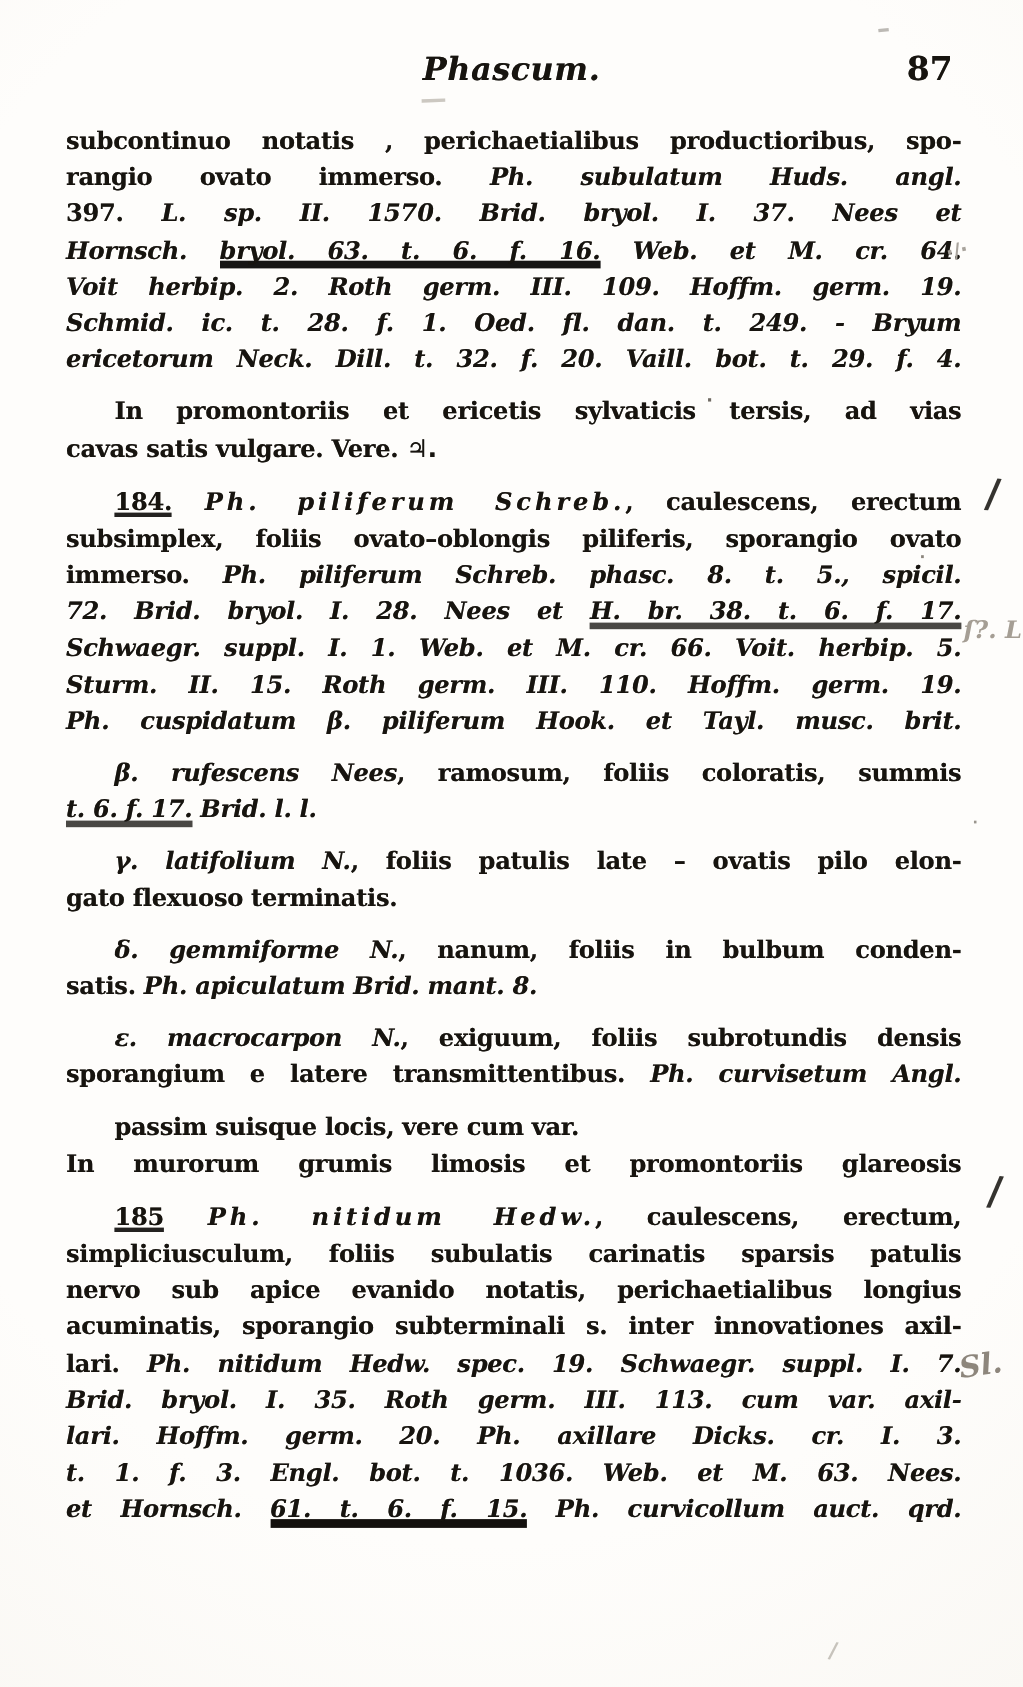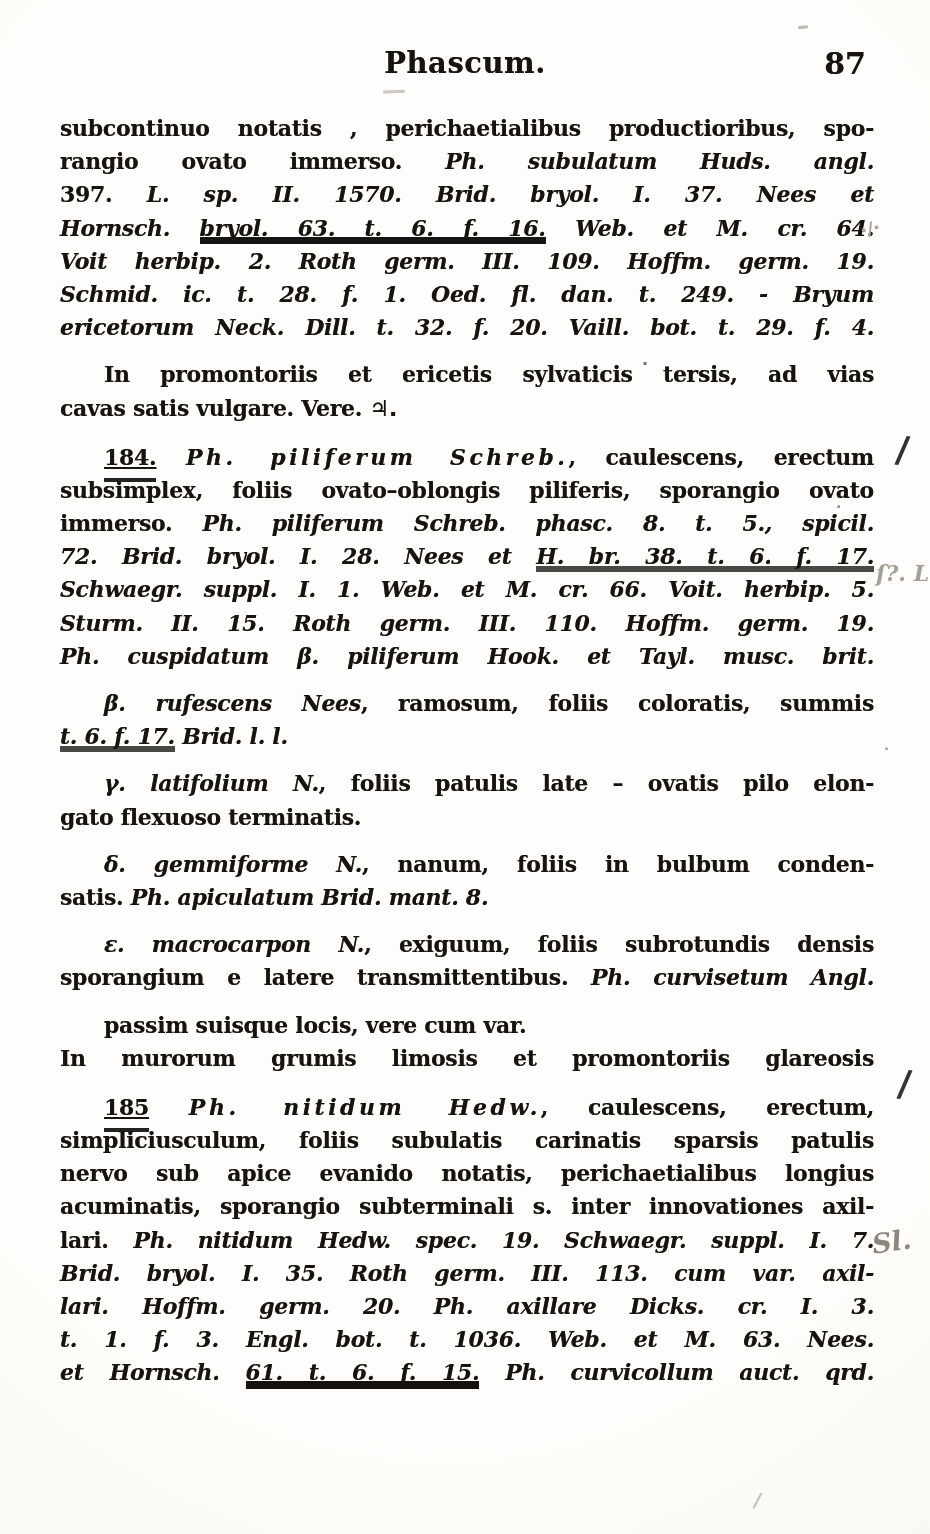--- a/index.html
+++ b/index.html
@@ -10,20 +10,21 @@
   }
   .page{
     position:absolute;inset:0;
     background:radial-gradient(ellipse 120% 90% at 48% 42%, #fefdfb 55%, #faf8f4 78%, #f0eee8 100%);
   }
   .header{position:absolute;left:0;top:46px;width:100%;height:40px;}
   .title{
     position:absolute;left:0;right:0;text-align:center;
     font-size:29px;font-weight:bold;color:#17140f;letter-spacing:.5px;
     text-shadow:0 0 .5px rgba(23,20,15,.65);
+    font-style:italic;
   }
   .pagenum{
     position:absolute;right:64px;top:0;
     font-size:30px;font-weight:bold;color:#17140f;
     text-shadow:0 0 .5px rgba(23,20,15,.65);
   }
   .text-block{position:absolute;left:60px;right:56px;top:112px;color:#17140f;}
   .line{
     height:33.2px;line-height:33.2px;font-size:22px;font-weight:bold;
     letter-spacing:-.3px;
@@ -34,21 +35,21 @@
   .line.noj{text-align:left;text-align-last:left;}
   .para + .para{margin-top:14px;}
   .para.gap{margin-top:16px;}
   .para.indent .line:first-child{padding-left:44px;}
   .sg{position:relative;}
   .i{font-style:italic;}
   .is{font-style:italic;letter-spacing:3.5px;}
   .sym{font-family:"DejaVu Sans",sans-serif;}
   
   .pu1{padding-bottom:3px;background:linear-gradient(#161514,#161514) no-repeat left bottom/100% 7px;}
-  .pu2{padding-bottom:12px;background:linear-gradient(#242220,#242220) no-repeat left bottom/100% 4px;text-decoration:underline;}
+  .pu2{padding-bottom:0;background:linear-gradient(#242220,#242220) no-repeat left bottom/100% 4px;}
   .pu3{padding-bottom:3px;background:linear-gradient(rgba(42,40,36,.85),rgba(42,40,36,.85)) no-repeat left bottom/100% 6px;}
   .pu4{padding-bottom:4px;background:linear-gradient(#14110e,#14110e) no-repeat left bottom/100% 8px;}
   
   .mark{
     position:absolute;font-family:"DejaVu Sans",sans-serif;font-weight:bold;
     line-height:1;pointer-events:none;
   }
   .mark.mi{font-family:"DejaVu Serif",serif;font-style:italic;}
 </style>
 </head>

